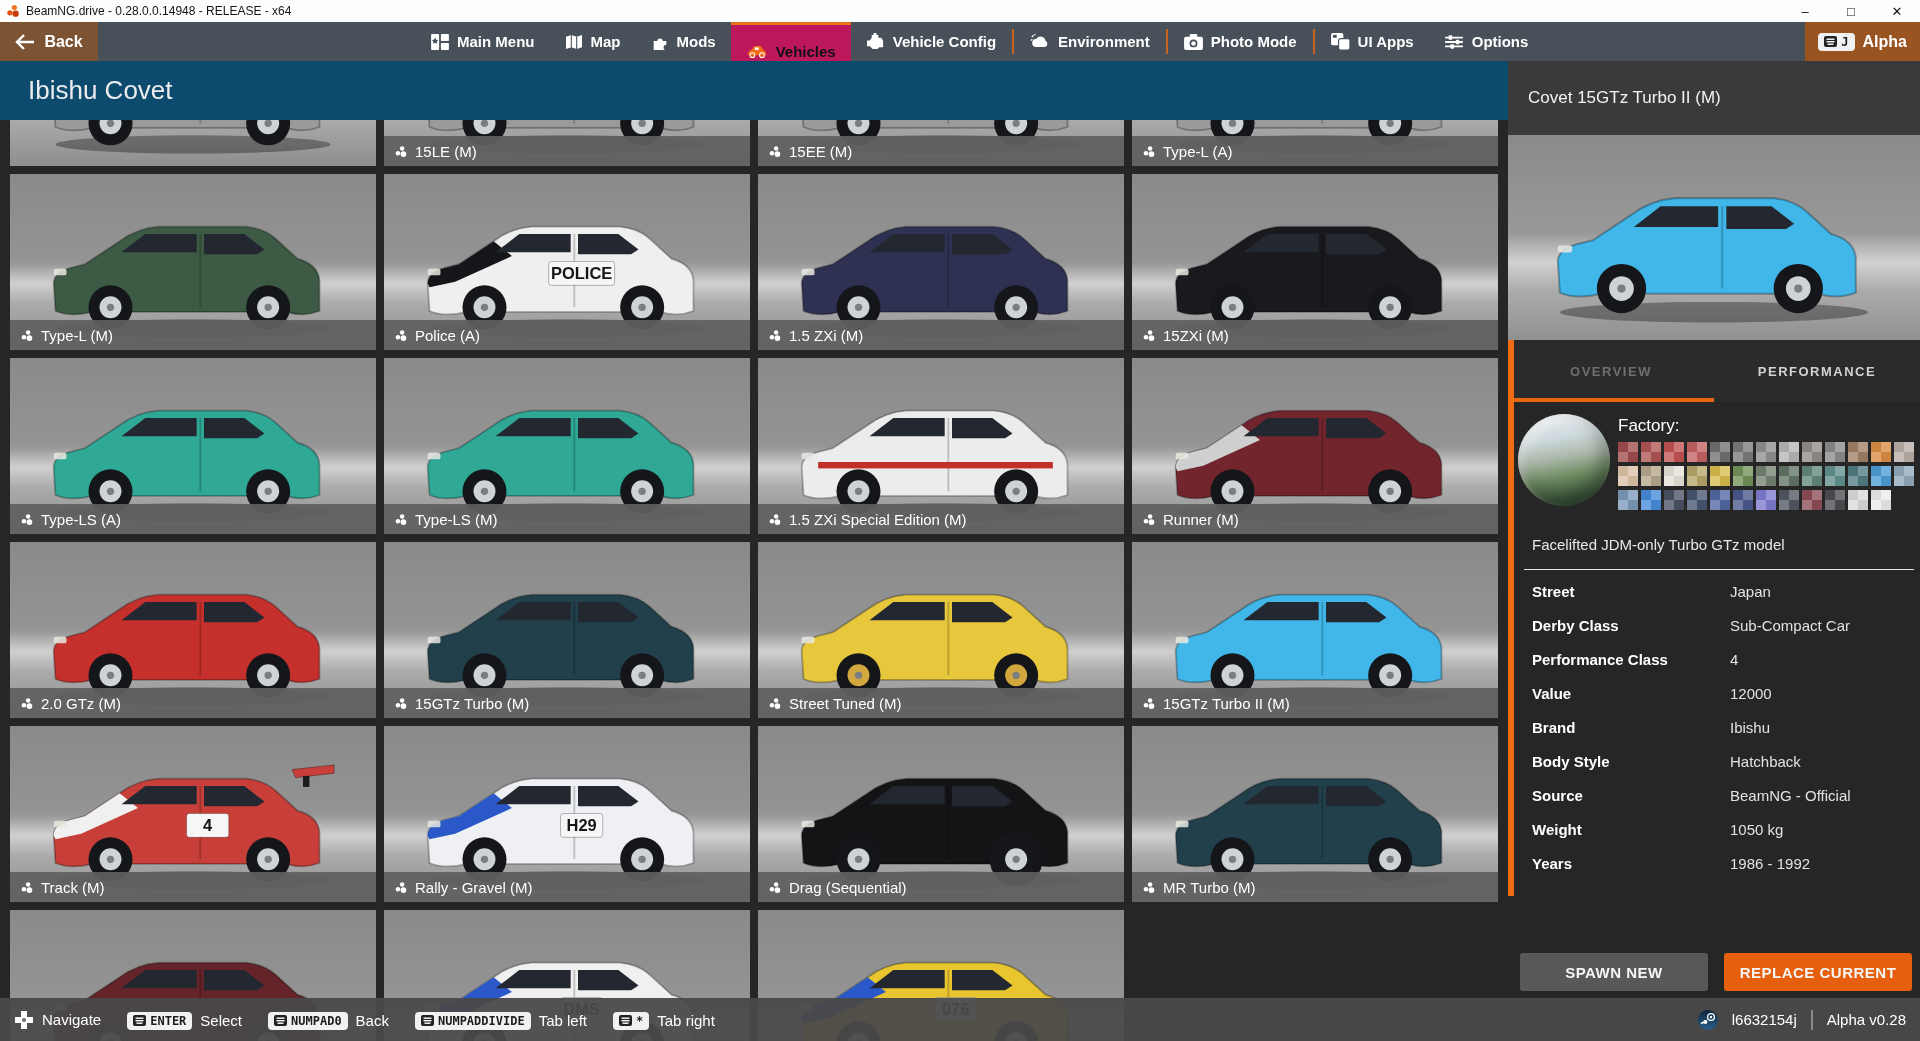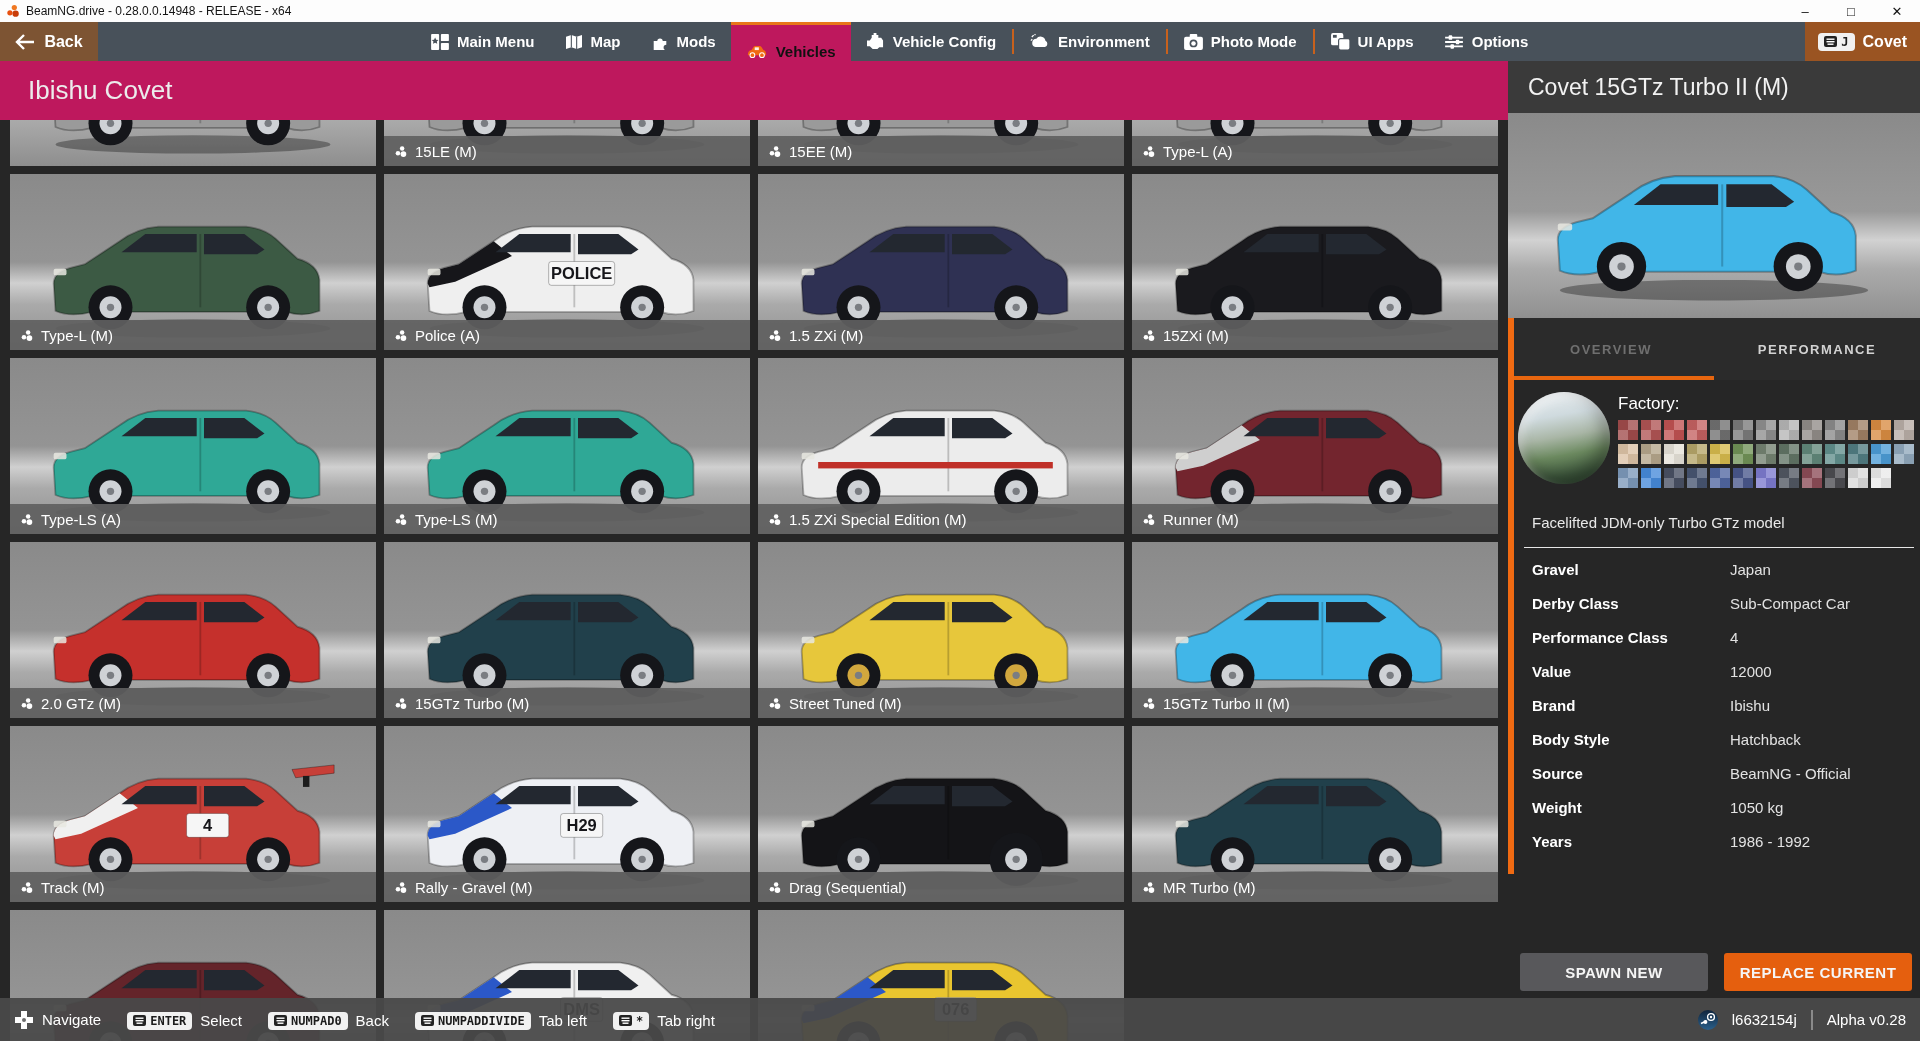--- a/index.html
+++ b/index.html
@@ -22,41 +22,41 @@
   .nav-item.selected{background:#be185d;color:#111;border-top:3px solid #e8761a;padding-top:16px;}
   .nav-sep{width:2px;background:#c8611c;margin:7px 1px;}
   .pause-btn{margin-left:8px;background:#9a5422;color:#fff;display:flex;align-items:center;gap:8px;padding:0 13px;
              font-size:16px;font-weight:bold;cursor:pointer;}
   .keychip{background:#f1f1f1;border-radius:4px;color:#1c1c1c;display:inline-flex;align-items:center;gap:4px;
            padding:3px 6px;font-family:"DejaVu Sans Mono",monospace;font-size:12px;font-weight:bold;line-height:1;}
 
   
   .main{flex:1;display:flex;min-height:0;background:#262626;}
   .list-pane{width:1515px;display:flex;flex-direction:column;min-height:0;}
-  .list-header{height:59px;background:#be185d;color:#ececec;display:flex;align-items:center;
+  .list-header{height:59px;background:#0c4a6e;color:#ececec;display:flex;align-items:center;
                font-size:26px;padding-left:28px;flex:0 0 auto;}
   .tile-rows{flex:1;display:flex;flex-direction:column;gap:8px;padding:0 10px;min-height:0;overflow:hidden;}
   .tile-row{display:grid;grid-template-columns:repeat(4,1fr);gap:8px;flex:0 0 auto;}
   .tile-row.r-top{height:46px;}
   .tile-row.r-mid{height:176px;}
   .tile-row.r-bot{flex:1;min-height:0;}
   .tile{position:relative;overflow:hidden;cursor:pointer;background:#8f8f8f;}
   .tile-inner{position:absolute;left:0;right:0;height:176px;
      background:linear-gradient(180deg,#8a8a8a 0%,#949494 50%,#d0d0d0 62%,#aaaaaa 74%,#8e8e8e 100%);}
   .r-mid .tile-inner{top:0;padding-left:35px;}
   .r-top .tile-inner{bottom:0;}
   .r-bot .tile-inner{top:0;}
   .tile-car{position:absolute;left:50%;transform:translateX(-50%);bottom:4px;width:330px;}
   .tile-label{position:absolute;left:0;right:0;bottom:0;height:30px;background:rgba(96,96,96,.92);
               display:flex;align-items:center;gap:7px;padding-left:10px;color:#fff;font-size:15px;}
   .tile.empty{background:transparent;cursor:default;}
 
   
   .detail-pane{flex:1;background:#262626;display:flex;flex-direction:column;position:relative;min-height:0;}
-  .detail-header{height:52px;background:#3a3a3a;color:#f2f2f2;font-size:23px;display:flex;align-items:center;
+  .detail-header{height:74px;background:#3a3a3a;color:#f2f2f2;font-size:17px;display:flex;align-items:center;
                  padding-left:20px;flex:0 0 auto;}
   .detail-car{height:205px;flex:0 0 auto;position:relative;overflow:hidden;
      background:linear-gradient(180deg,#8a8a8a 0%,#999 48%,#d2d2d2 62%,#ababab 76%,#909090 100%);}
   .detail-car svg{position:absolute;left:50%;transform:translateX(-50%);bottom:8px;width:370px;}
   .tabs{height:62px;display:flex;flex:0 0 auto;background:#2b2b2b;}
   .tab{flex:1;display:flex;align-items:center;justify-content:center;font-size:13px;font-weight:bold;
        letter-spacing:1.5px;color:#d2d2d2;cursor:pointer;position:relative;}
   .tab.selected{color:#6f6f6f;}
   .tab.selected::after{content:"";position:absolute;left:0;right:0;bottom:0;height:4px;background:#e8660f;}
   .detail-body{flex:1;position:relative;padding:12px 6px 0 8px;min-height:0;}
@@ -217,21 +217,21 @@
     <div class="pause-btn">
       <span class="keychip">
         <svg width="13" height="11" viewBox="0 0 13 11">
             <rect x="0" y="0" width="13" height="11" rx="2" fill="#222"></rect>
             <rect x="2.5" y="2.5" width="8" height="1.4" fill="#fff"></rect>
             <rect x="2.5" y="5" width="8" height="1.4" fill="#fff"></rect>
             <rect x="3.5" y="7.5" width="6" height="1.4" fill="#fff"></rect>
           </svg>
         <span>J</span>
       </span>
-      <span>Covet</span>
+      <span>Alpha</span>
     </div>
   </div>
 
   <div class="main">
 
     <div class="list-pane">
       <div class="list-header">Ibishu Covet</div>
       <div class="tile-rows" id="tile-rows">
           <div class="tile-row r-top">
             <div class="tile">
@@ -1123,21 +1123,21 @@
                   <div class="swatch" style="background-color: rgb(218, 218, 218);"></div>
                   <div class="swatch" style="background-color: rgb(234, 234, 234);"></div>
                 </div>
               </div>
           </div>
         </div>
         <div class="desc">Facelifted JDM-only Turbo GTz model</div>
         <div class="divider"></div>
         <div class="spec-table" id="spec-table">
             <div class="spec-row">
-              <div class="spec-label">Gravel</div>
+              <div class="spec-label">Street</div>
               <div class="spec-value">Japan</div>
             </div>
             <div class="spec-row">
               <div class="spec-label">Derby Class</div>
               <div class="spec-value">Sub-Compact Car</div>
             </div>
             <div class="spec-row">
               <div class="spec-label">Performance Class</div>
               <div class="spec-value">4</div>
             </div>

